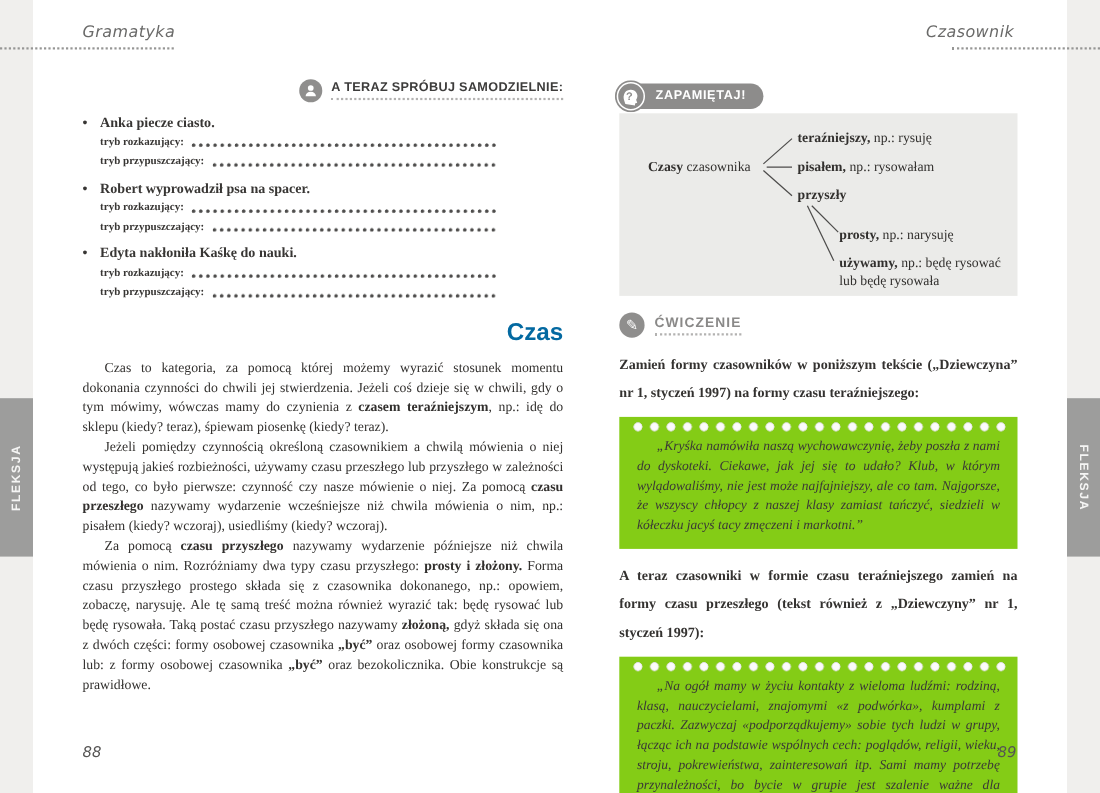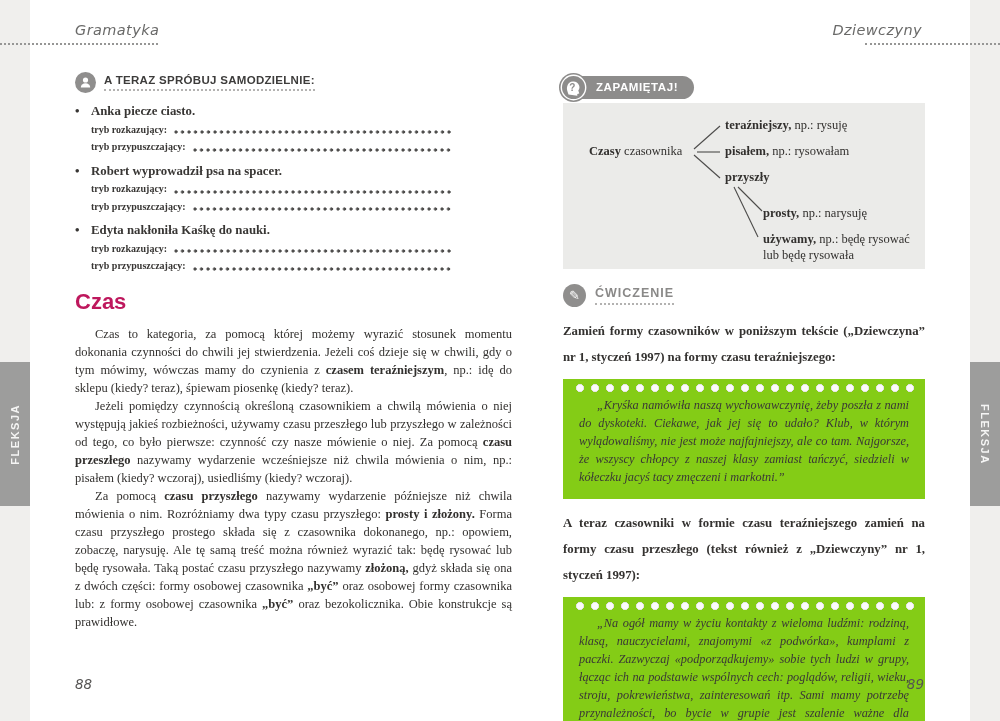--- a/index.html
+++ b/index.html
@@ -27,36 +27,36 @@
   .head-rule{position:absolute;top:43px;border-top:2px dotted #969695;height:0;}
   .head-rule.left{left:0;width:158px;}
   .head-rule.right{right:0;width:135px;}
   
   .page-num{position:absolute;top:676px;font-family:"DejaVu Sans",sans-serif;
     font-style:italic;font-size:13.5px;color:#555453;}
   .page-num.left{left:75px;}
   .page-num.right{right:76px;}
   
   .left-col{position:absolute;left:75px;top:72px;width:437px;}
-  .sec-head{display:flex;align-items:center;gap:8px;}
+  .sec-head{display:flex;align-items:center;gap:8px;justify-content:flex-end;}
   .sec-icon{width:21px;height:21px;border-radius:50%;background:#8f8e8d;flex:0 0 auto;
     display:flex;align-items:center;justify-content:center;}
   .sec-label{font-family:"Liberation Sans",sans-serif;font-weight:bold;font-size:11.5px;
     color:#3d3c3b;letter-spacing:0.3px;border-bottom:2px dotted #b3b2b1;padding-bottom:3px;}
   .ex-list{margin-top:10px;}
   .ex-item{margin-bottom:7px;}
   .sent-row{font-weight:bold;font-size:12.8px;line-height:17.5px;color:#383634;}
   .bullet{display:inline-block;width:16px;color:#383634;}
   .field-row{display:flex;width:376px;padding-left:16px;box-sizing:border-box;
     font-weight:bold;font-size:10px;line-height:17.5px;color:#383634;}
   .dots{flex:1;height:12px;align-self:flex-end;margin:0 0 2px 6px;
     background-image:radial-gradient(circle at 3px 8px,#4e4d4c 1.35px,rgba(0,0,0,0) 1.9px);
     background-size:6.5px 12px;background-repeat:repeat-x;}
   .chapter-title{font-family:"Liberation Sans",sans-serif;font-weight:bold;font-size:22px;
-    color:#be185d;margin:14px 0 10px 0;}
+    color:#0369a1;margin:14px 0 10px 0;text-align:right;}
   .body-par{margin:0;text-align:justify;text-indent:20px;font-size:12.5px;
     line-height:18px;color:#32302e;}
   
   .badge{position:absolute;left:563px;top:76px;height:23px;background:#8d8c8b;
     border-radius:12px;color:#ffffff;font-family:"Liberation Sans",sans-serif;
     font-weight:bold;font-size:11.5px;letter-spacing:0.6px;line-height:23px;
     padding:0 16px 0 33px;}
   .badge-icon{position:absolute;left:-4px;top:-3px;width:29px;height:29px;}
   .mem-box{position:absolute;left:563px;top:103px;width:362px;height:166px;background:#ebebe9;}
   .mem-row{position:absolute;font-size:12.5px;line-height:16px;color:#32302e;white-space:nowrap;}
@@ -91,21 +91,21 @@
 <div class="side-strip left"></div>
 <div class="side-strip right"></div>
 <div class="side-tab left">
   <span class="tab-text">FLEKSJA</span>
 </div>
 <div class="side-tab right">
   <span class="tab-text">FLEKSJA</span>
 </div>
 
 <div class="running-head left">Gramatyka</div>
-<div class="running-head right">Dziewczyny</div>
+<div class="running-head right">Czasownik</div>
 <div class="head-rule left"></div>
 <div class="head-rule right"></div>
 
 <div class="left-col">
 
   <div class="sec-head">
     <span class="sec-icon">
       <svg width="13" height="13" viewBox="0 0 13 13" aria-hidden="true">
         <circle cx="6.5" cy="4" r="2.6" fill="#ffffff"></circle>
         <path d="M1.8 11.5 a4.7 4.2 0 0 1 9.4 0 z" fill="#ffffff"></path>

